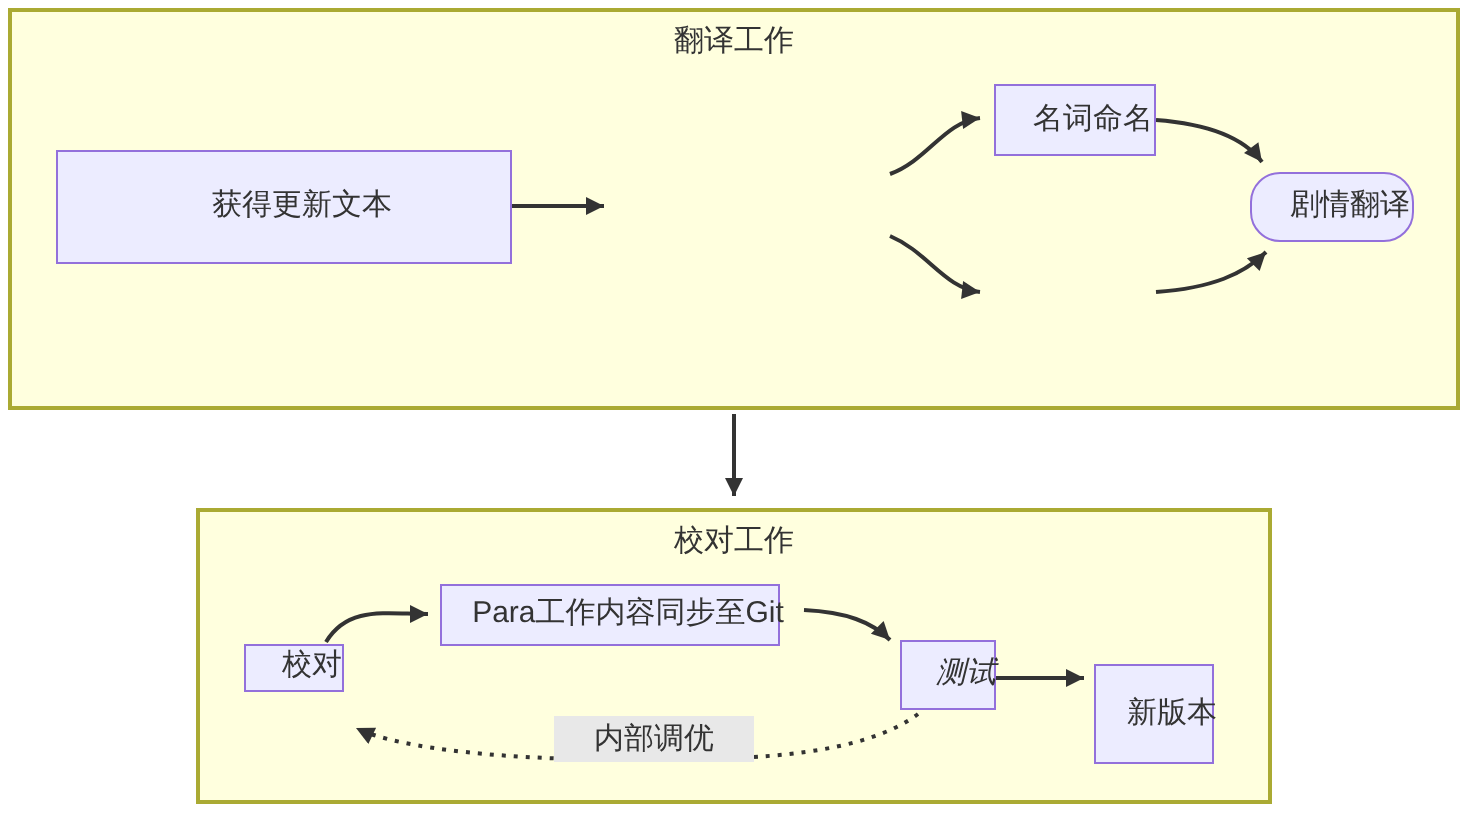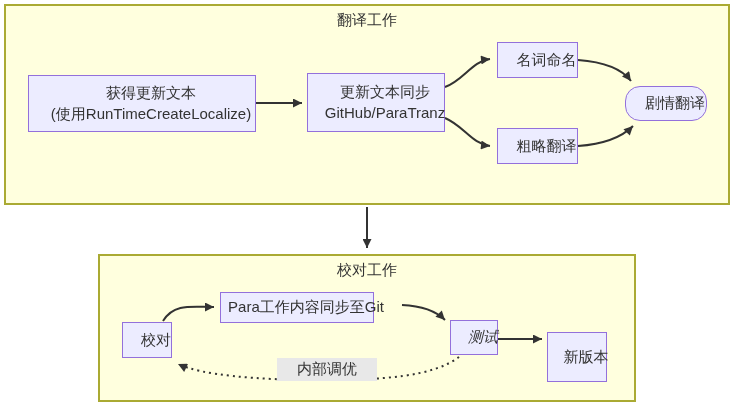--- a/index.html
+++ b/index.html
@@ -59,22 +59,22 @@
     font-size:15px;
     line-height:1.35;
     white-space:nowrap;
     padding-left:18px;
   }
   #node-get-text{left:28px;top:75px;width:228px;height:57px;align-items:center;}
   #node-sync-text{left:307px;top:73px;width:138px;height:59px;}
   #node-naming{left:497px;top:42px;width:81px;height:36px;}
   #node-rough{left:497px;top:128px;width:81px;height:36px;}
   #node-story{left:625px;top:86px;width:82px;height:35px;border-radius:15px;}
-  #node-proof{left:122px;top:322px;width:50px;height:36px;}
-  #node-para-sync{left:220px;top:292px;width:154px;height:31px;}
+  #node-proof{left:122px;top:322px;width:50px;height:24px;font-family:Liberation Mono, monospace;}
+  #node-para-sync{left:220px;top:292px;width:170px;height:31px;}
   #node-test{left:450px;top:320px;width:48px;height:35px;font-style:italic;}
   #node-newver{left:547px;top:332px;width:60px;height:50px;}
   .edge-label{
     position:absolute;
     left:277px;top:358px;
     background:var(--edge-label-bg);
     padding:2px 20px;
     font-size:15px;
     color:var(--text);
   }
@@ -104,28 +104,22 @@
     <path class="edge" d="M578,146 C606,144 622,137 633,126" marker-end="url(#arrowhead)"></path>
     <path class="edge" d="M367,207 L367,248" marker-end="url(#arrowhead)"></path>
     <path class="edge" d="M163,321 C174,303 192,307 214,307" marker-end="url(#arrowhead)"></path>
     <path class="edge" d="M402,305 C423,306 436,311 445,320" marker-end="url(#arrowhead)"></path>
     <path class="edge" d="M498,339 L542,339" marker-end="url(#arrowhead)"></path>
     <path class="edge dotted" d="M459,357 C432,377 382,380 320,380 C256,380 201,375 178,364" marker-end="url(#arrowhead)"></path>
   </svg>
 
   <div class="node" id="node-get-text">
     <span>获得更新文本</span>
-    <span>(使用RunTimeCreateLocalize)</span>
-  </div>
-  <div class="node" id="node-sync-text">
-    <span>更新文本同步</span>
-    <span>GitHub/ParaTranz</span>
   </div>
   <div class="node" id="node-naming">名词命名</div>
-  <div class="node" id="node-rough">粗略翻译</div>
   <div class="node" id="node-story">剧情翻译</div>
   <div class="node" id="node-proof">校对</div>
   <div class="node" id="node-para-sync">Para工作内容同步至Git</div>
   <div class="node" id="node-test">测试</div>
   <div class="node" id="node-newver">新版本</div>
 
   <div class="edge-label">内部调优</div>
 
 </div>
 

